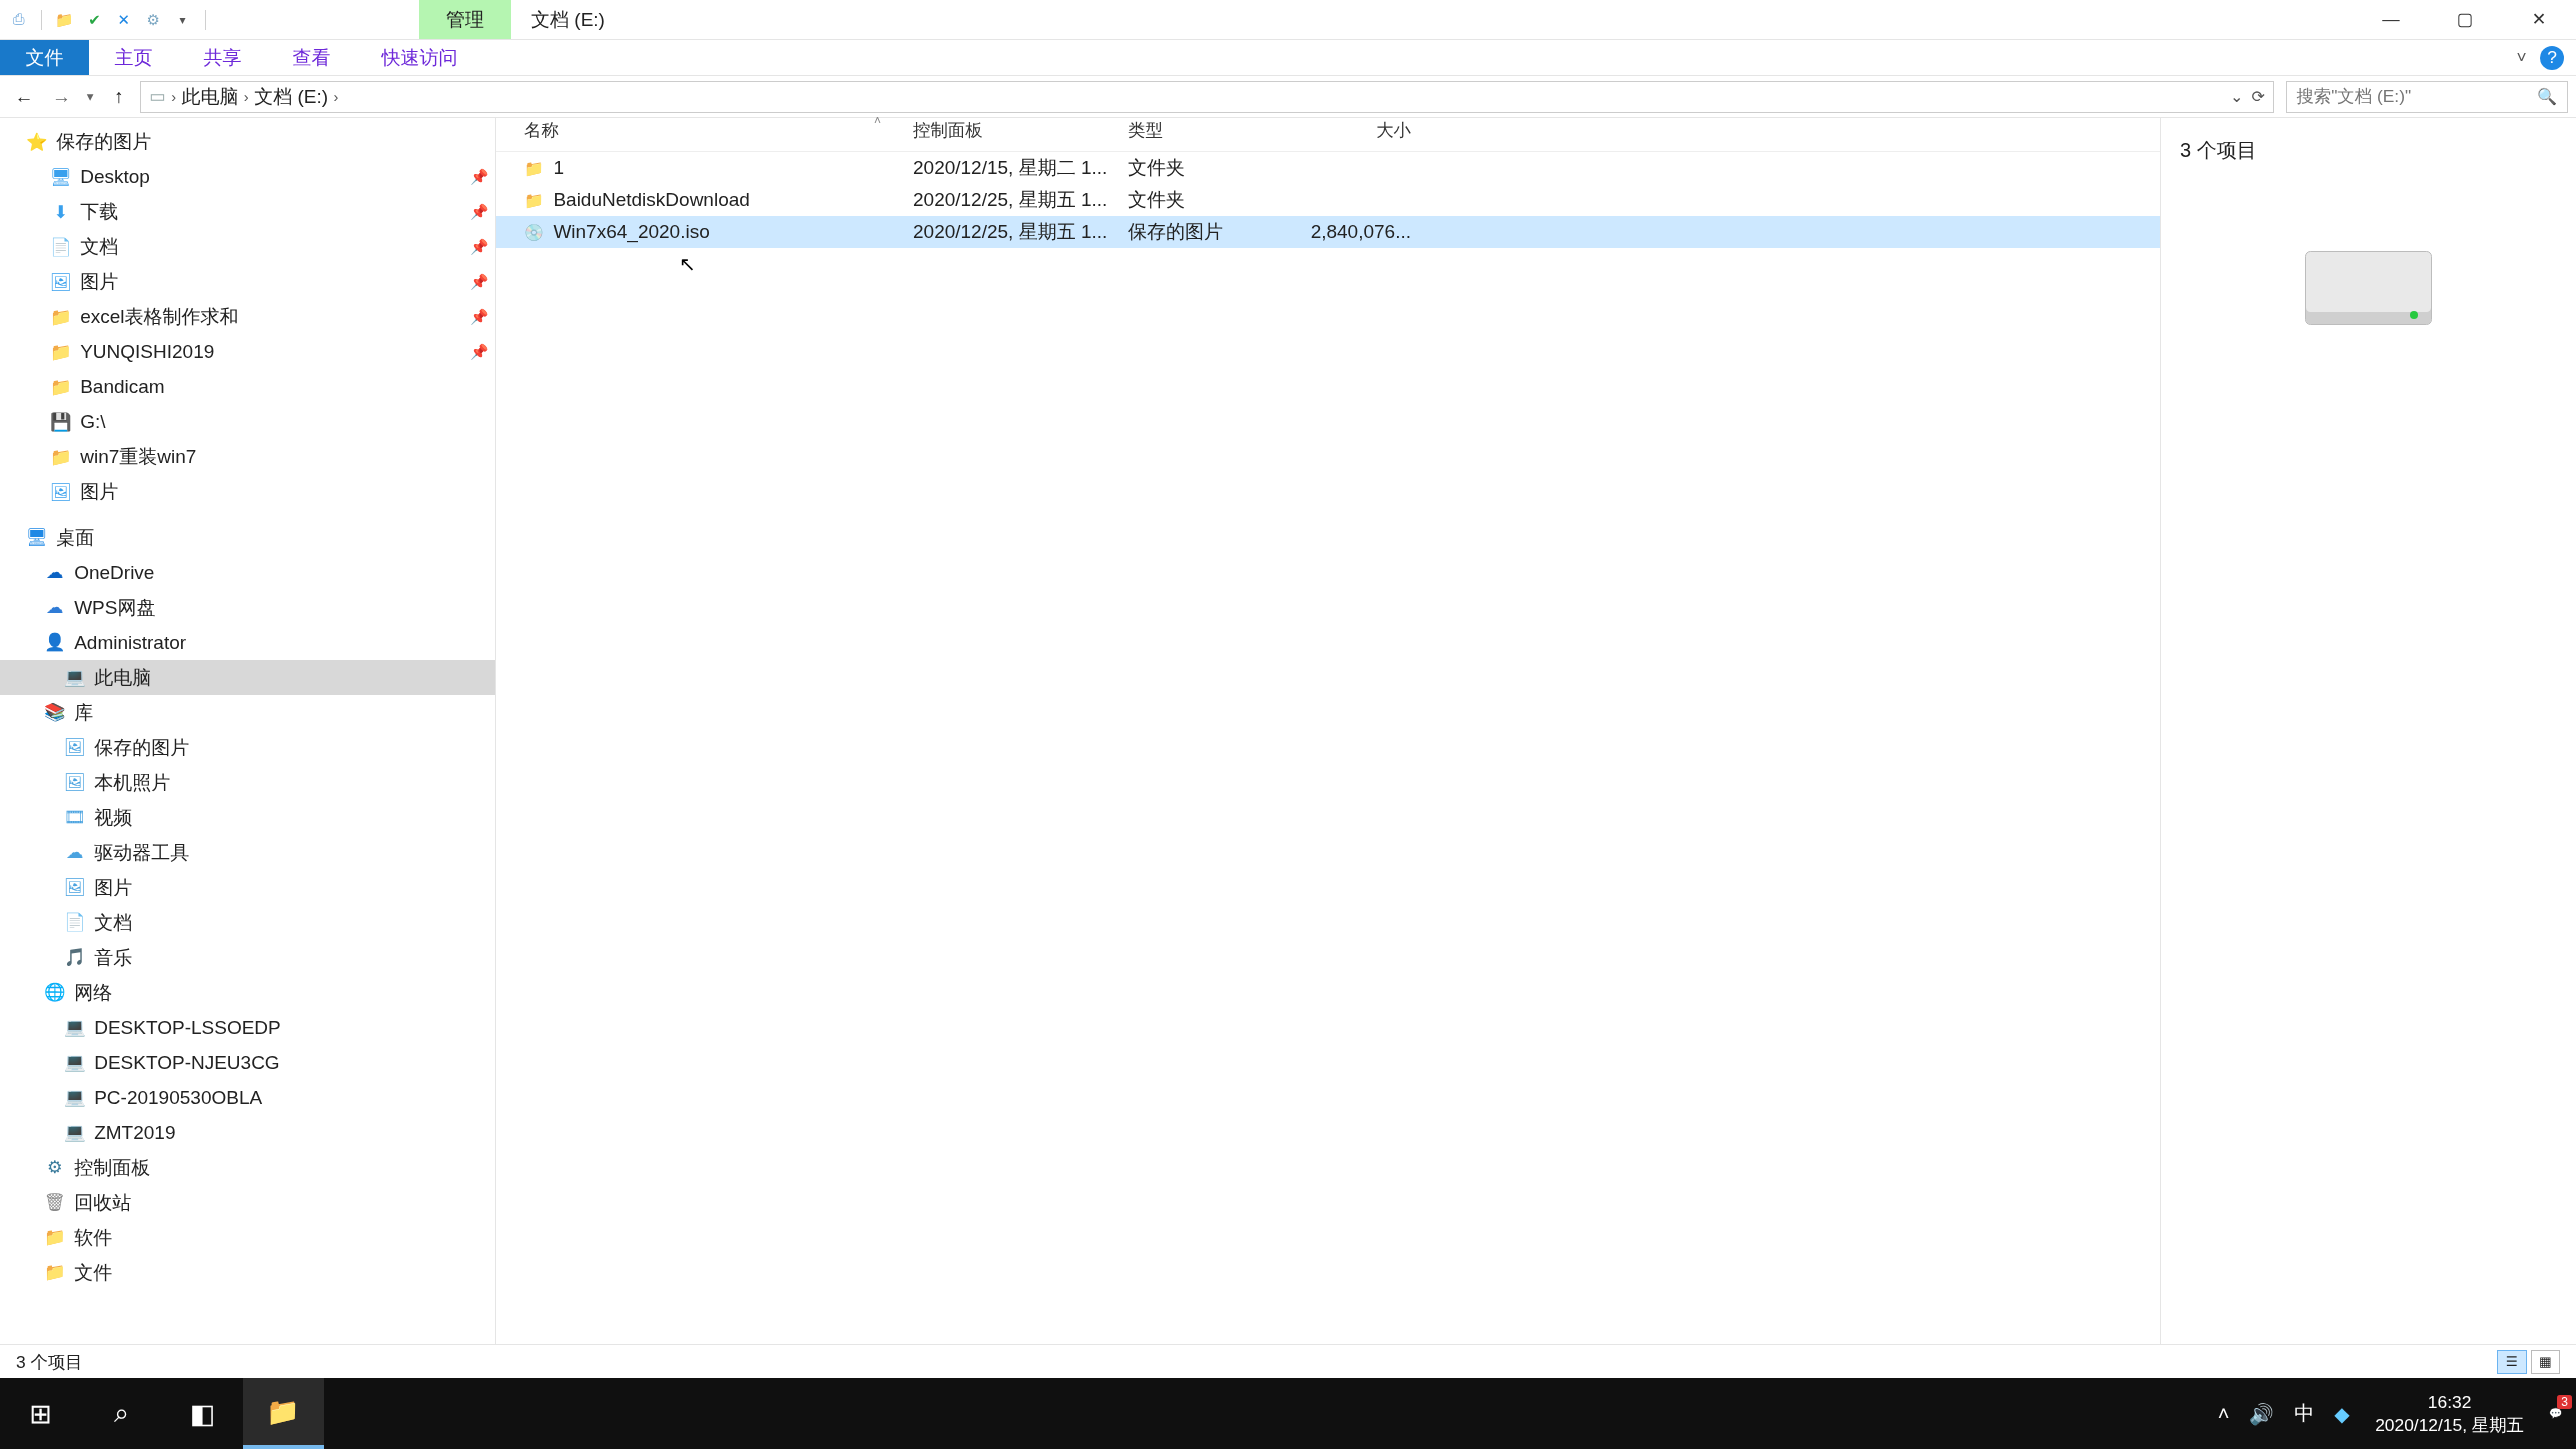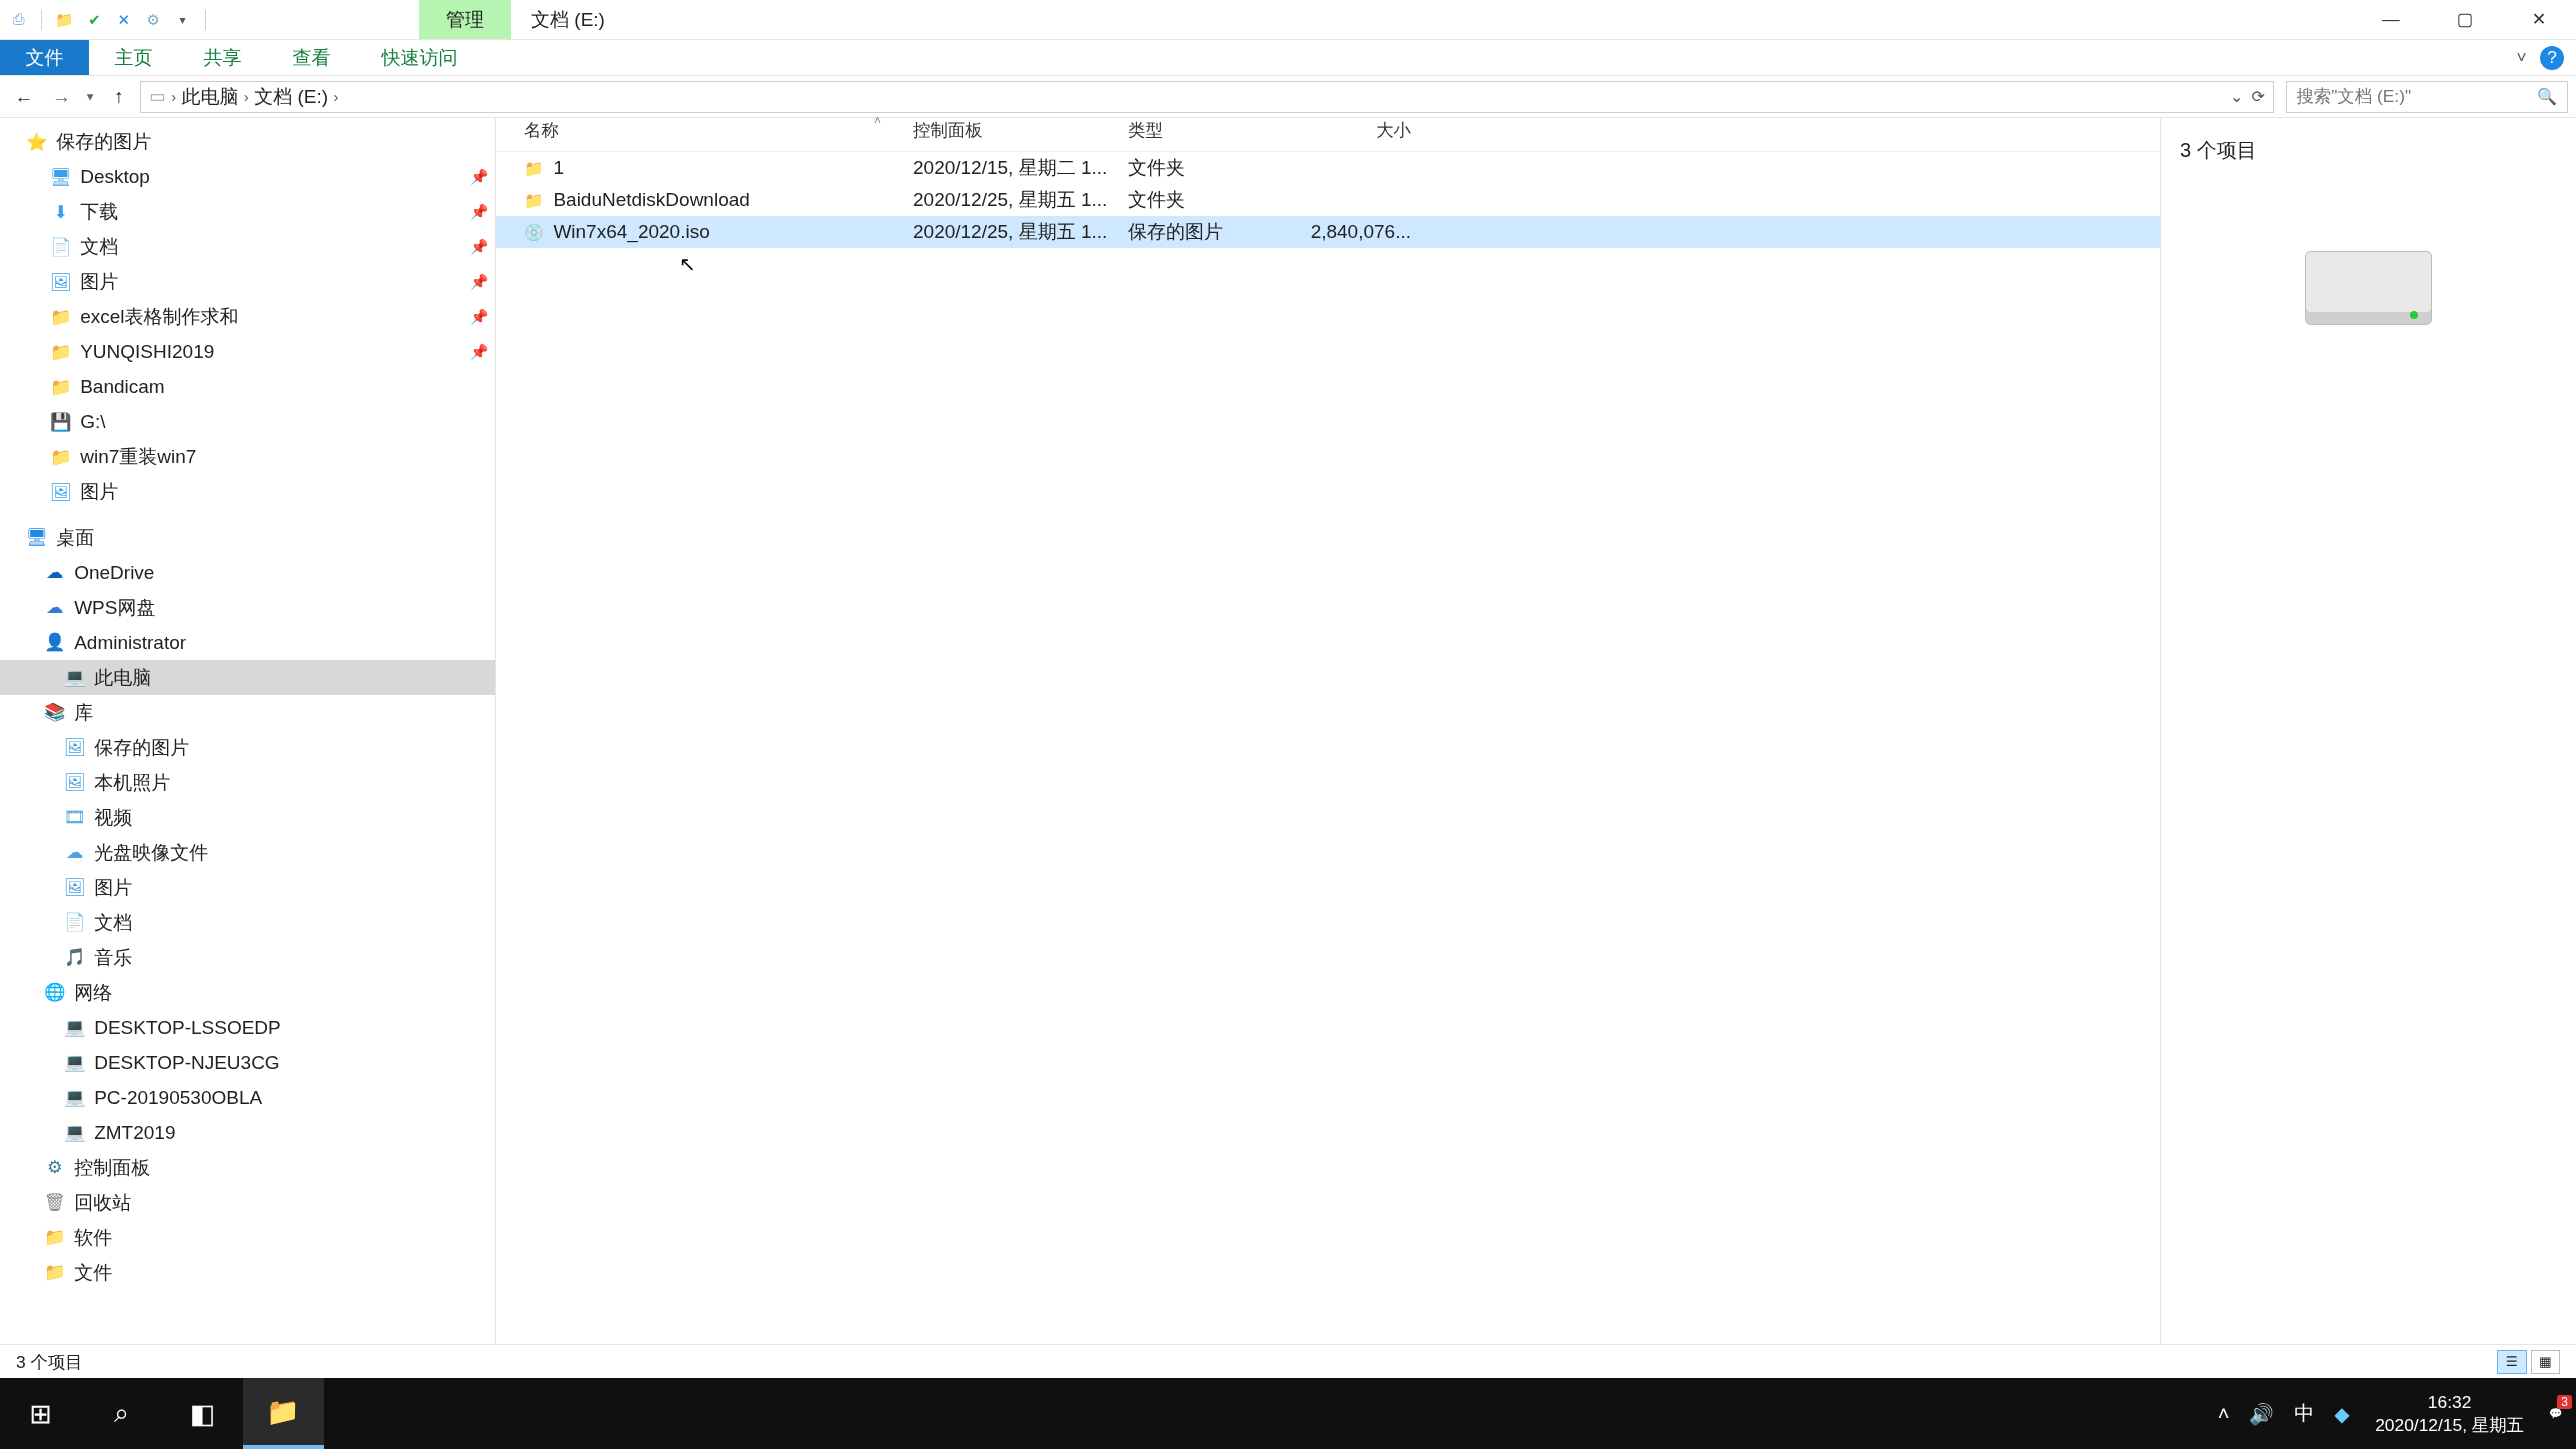--- a/index.html
+++ b/index.html
@@ -8,21 +8,21 @@
 .titlebar{height:40px;display:flex;align-items:center;background:#fff;border-bottom:0.7px solid #e5e5e5}
 .tb-qat{display:flex;align-items:center;gap:5.4px;padding:0 6.7px}
 .tb-qat .q{width:24px;height:24px;display:flex;align-items:center;justify-content:center;font-size:14.8px}
 .tb-sep{width:0.7px;height:20px;background:#d0d0d0;margin:0 5.4px}
 .tb-ribbon-context{height:39px;padding:0 27px;background:#b5f5b1;color:#222;display:flex;align-items:center;margin-left:201px;font-size:19px}
 .tb-title{margin-left:20px;font-size:19px;color:#222}
 .tb-spacer{flex:1}
 .tb-winbtn{width:74px;height:40px;display:flex;align-items:center;justify-content:center;font-size:17.4px;color:#333}
 
 .ribbon{height:36px;display:flex;align-items:stretch;background:#fff;border-bottom:0.7px solid #e5e5e5}
-.rtab{padding:0 25.5px;display:flex;align-items:center;font-size:19px;color:#15803d}
+.rtab{padding:0 25.5px;display:flex;align-items:center;font-size:19px;color:#6d28d9}
 .rtab.file{background:#1979ca;color:#fff}
 .rib-spacer{flex:1}
 .rib-right{display:flex;align-items:center;gap:13.4px;padding-right:12px}
 .rib-chev{font-size:17.4px;color:#555}
 .rib-help{width:24px;height:24px;border-radius:50%;background:#1e88e5;color:#fff;font-size:17.4px;display:flex;align-items:center;justify-content:center}
 
 .addrrow{height:42px;display:flex;align-items:center;border-bottom:0.7px solid #e5e5e5;padding:0 8px;gap:5.4px}
 .navbtn{width:32px;height:32px;display:flex;align-items:center;justify-content:center;font-size:19px;color:#666}
 .navbtn.en{color:#222}
 .addrdd{font-size:13.4px;color:#666;padding:0 4px}
@@ -249,21 +249,21 @@
         <span>本机照片</span>
       </div>
       <div class="item">
         <span class="pad" style="width:62px"></span>
         <span class="ico" style="color:#4aa3e0">🎞</span>
         <span>视频</span>
       </div>
       <div class="item">
         <span class="pad" style="width:62px"></span>
         <span class="ico" style="color:#4aa3e0">☁</span>
-        <span>光盘映像文件</span>
+        <span>驱动器工具</span>
       </div>
       <div class="item">
         <span class="pad" style="width:62px"></span>
         <span class="ico" style="color:#4aa3e0">🖼</span>
         <span>图片</span>
       </div>
       <div class="item">
         <span class="pad" style="width:62px"></span>
         <span class="ico" style="color:#4aa3e0">📄</span>
         <span>文档</span>

